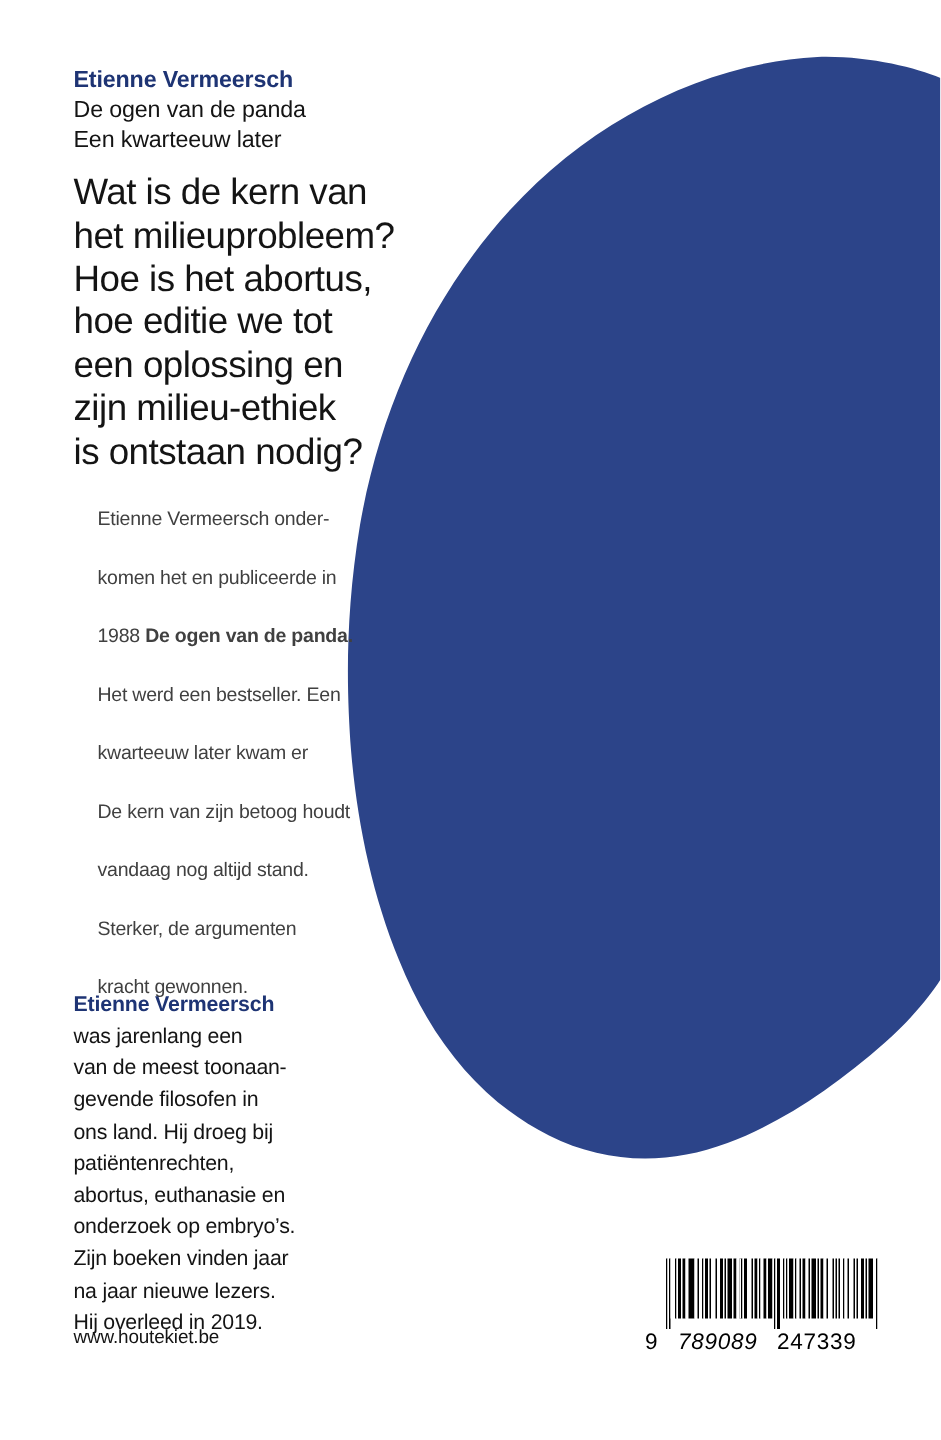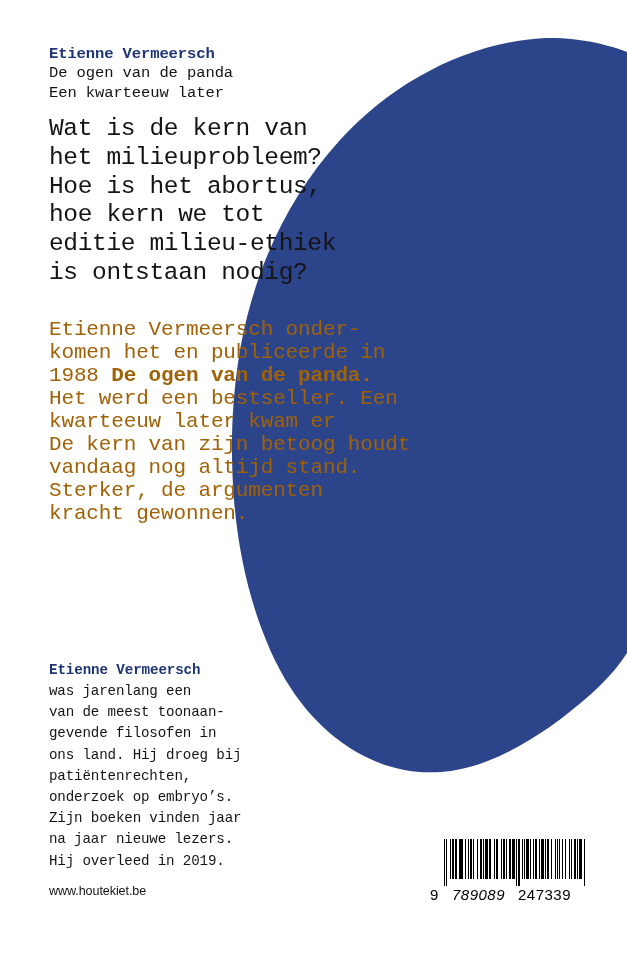--- a/index.html
+++ b/index.html
@@ -27,21 +27,20 @@
     width: 627px;
     height: 960px;
     pointer-events: none;
   }
 
   
   .text-col {
     position: absolute;
     left: 49px;
     width: 250px;
-    font-family: Liberation Mono, monospace;
   }
 
   #meta-block { top: 44px; }
 
   .author-top {
     color: #1e3474;
     font-size: 15.5px;
     font-weight: bold;
     line-height: 20px;
     letter-spacing: -0.1px;
@@ -62,25 +61,25 @@
     font-size: 24.5px;
     font-weight: normal;
     line-height: 28.8px;
     letter-spacing: -0.35px;
     margin: 0;
     white-space: nowrap;
   }
 
   #blurb-block { top: 318px; width: 215px; }
   .blurb-line {
-    color: #a16207;
-    font-size: 21px;
+    color: #404040;
+    font-size: 13px;
     line-height: 23.0px;
     letter-spacing: -0.15px;
-    margin: 0;
+    margin: 16px;
     white-space: nowrap;
   }
   .blurb-line b { font-weight: bold; }
 
   #bio-block { top: 660px; width: 205px; }
   .bio-name {
     color: #1e3474;
     font-size: 14.2px;
     font-weight: bold;
     line-height: 21px;
@@ -160,22 +159,23 @@
   <div class="text-col" id="meta-block">
     <p class="author-top">Etienne Vermeersch</p>
     <p class="book-title-line">De ogen van de panda</p>
     <p class="book-title-line">Een kwarteeuw later</p>
   </div>
 
   <div class="text-col" id="headline-block">
     <p class="headline-line">Wat is de kern van</p>
     <p class="headline-line">het milieuprobleem?</p>
     <p class="headline-line">Hoe is het abortus,</p>
-    <p class="headline-line">hoe kern we tot</p>
-    <p class="headline-line">editie milieu-ethiek</p>
+    <p class="headline-line">hoe editie we tot</p>
+    <p class="headline-line">een oplossing en</p>
+    <p class="headline-line">zijn milieu-ethiek</p>
     <p class="headline-line">is ontstaan nodig?</p>
   </div>
 
   <div class="text-col" id="blurb-block">
     <p class="blurb-line">Etienne Vermeersch onder-</p>
     <p class="blurb-line">komen het en publiceerde in</p>
     <p class="blurb-line"><span>1988 </span><b>De ogen van de panda.</b></p>
     <p class="blurb-line">Het werd een bestseller.  Een</p>
     <p class="blurb-line">kwarteeuw later kwam er</p>
     <p class="blurb-line">De kern van zijn betoog houdt</p>
@@ -184,20 +184,21 @@
     <p class="blurb-line">kracht gewonnen.</p>
   </div>
 
   <div class="text-col" id="bio-block">
     <p class="bio-name">Etienne Vermeersch</p>
     <p class="bio-line">was jarenlang een</p>
     <p class="bio-line">van de meest toonaan-</p>
     <p class="bio-line">gevende filosofen in</p>
     <p class="bio-line">ons land. Hij droeg bij</p>
     <p class="bio-line">patiëntenrechten,</p>
+    <p class="bio-line">abortus, euthanasie en</p>
     <p class="bio-line">onderzoek op embryo’s.</p>
     <p class="bio-line">Zijn boeken vinden jaar</p>
     <p class="bio-line">na jaar nieuwe lezers.</p>
     <p class="bio-line">Hij overleed in 2019.</p>
   </div>
 
   <div id="website">www.houtekiet.be</div>
 
   <div id="barcode">
     <div id="barcode-bars">

